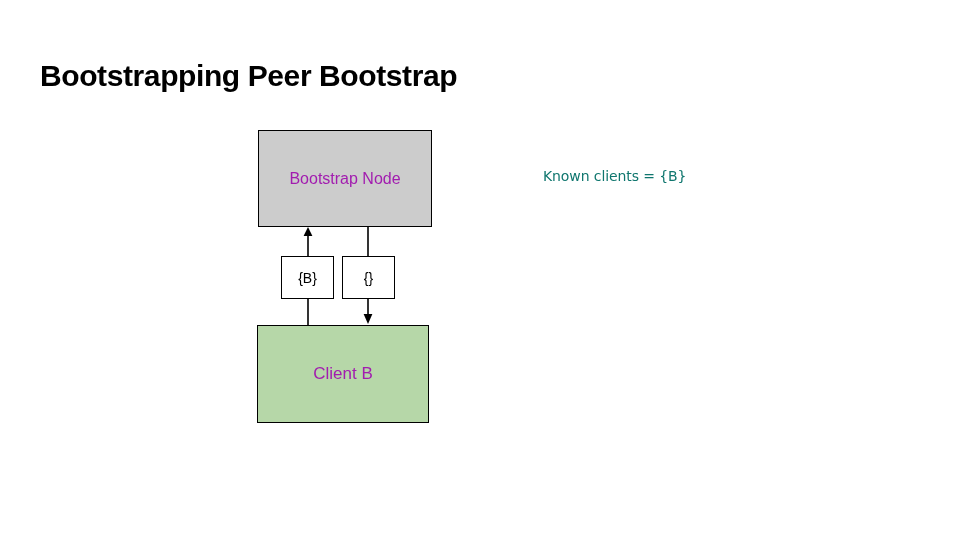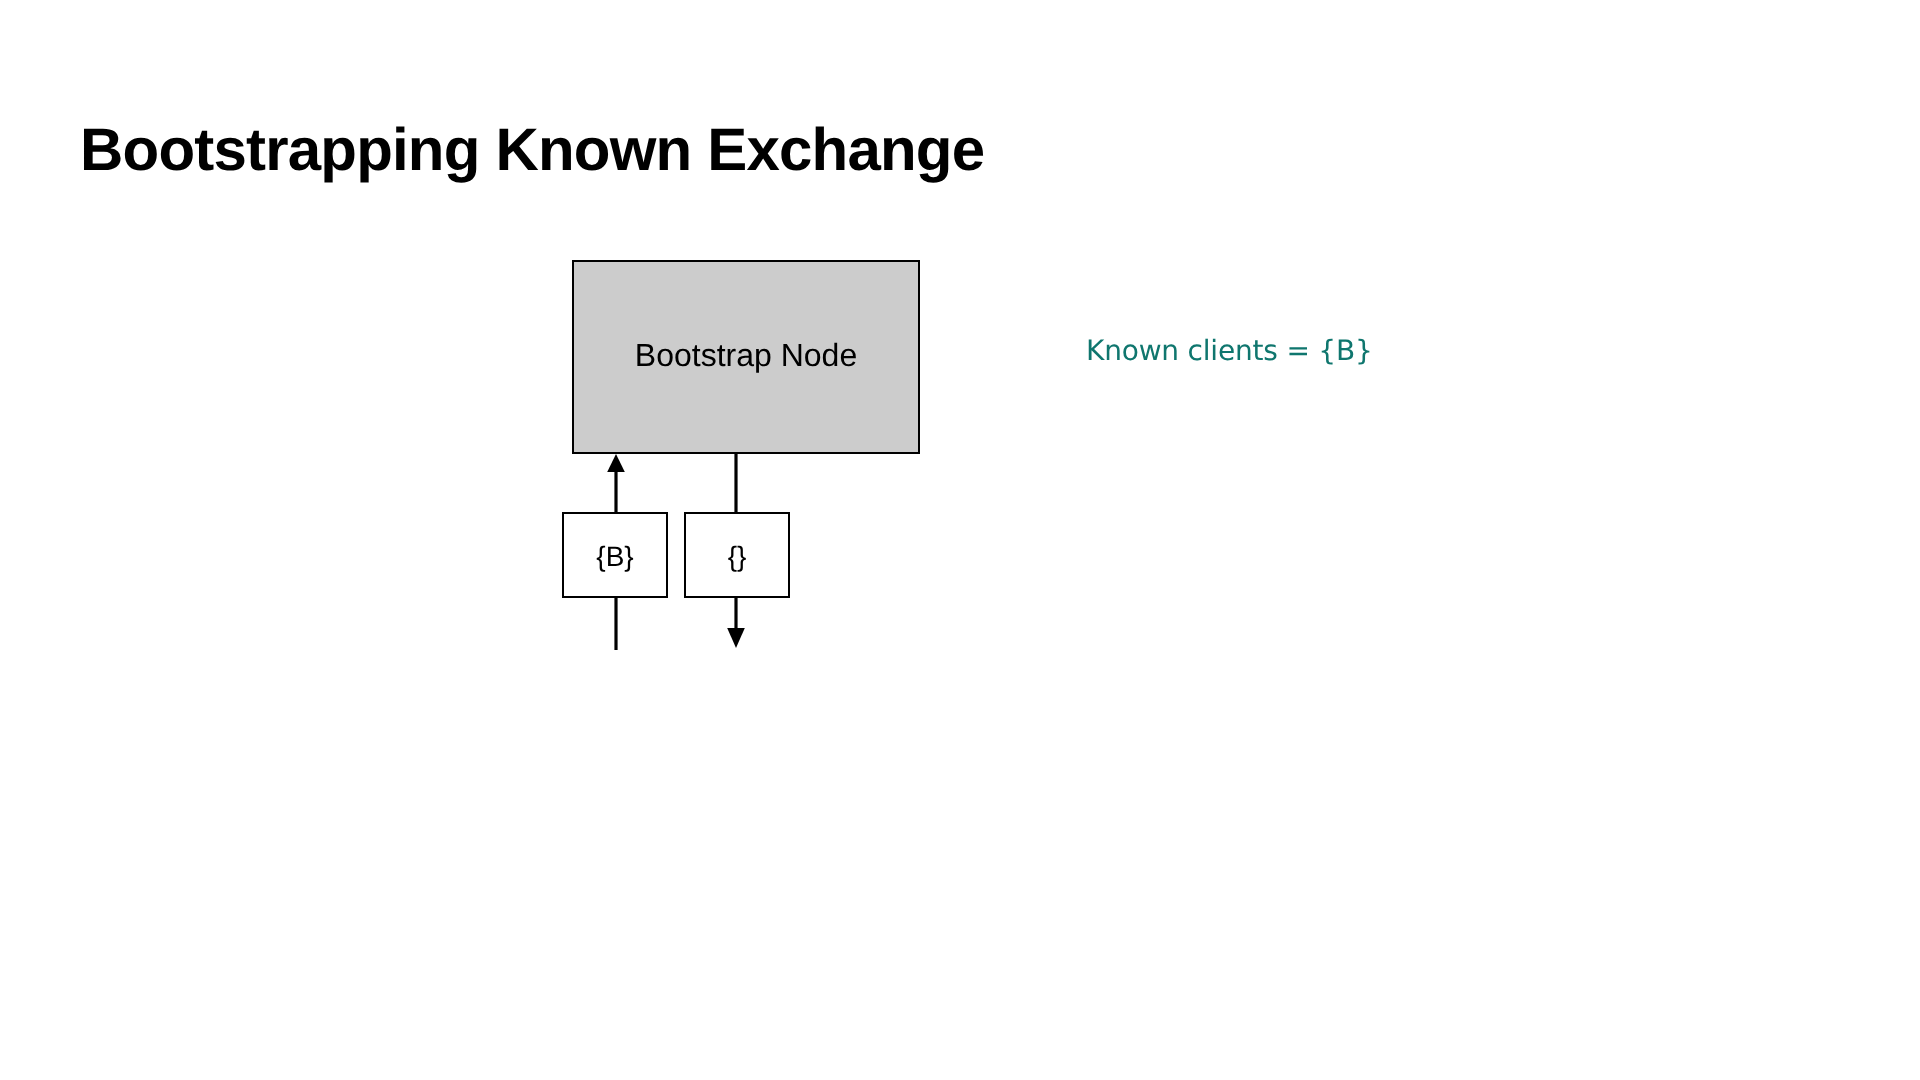--- a/index.html
+++ b/index.html
@@ -57,22 +57,21 @@
   
   .node {
     position: absolute;
     box-sizing: border-box;
     border: 1.6px solid #000000;
     display: flex;
     align-items: center;
     justify-content: center;
     text-align: center;
     font-family: "Liberation Sans", sans-serif;
-    color: #000000;
-    margin-left: 28px;
+    color: #a21caf;
   }
 
   #node-bootstrap {
     left: 258px;
     top: 130px;
     width: 174px;
     height: 97px;
     background: #cccccc;
     font-size: 16px;
   }
@@ -125,21 +124,21 @@
     color: #0f766e;
     white-space: nowrap;
     letter-spacing: -0.1px;
   }
 </style>
 </head>
 <body>
 
 <div id="slide">
 
-  <div id="slide-title">Bootstrapping Known Exchange</div>
+  <div id="slide-title">Bootstrapping Peer Bootstrap</div>
 
   <div id="diagram">
 
     <svg id="edge-layer" width="960" height="540" viewBox="0 0 960 540">
       <defs>
         <marker id="arrow-up" markerWidth="9" markerHeight="9" refX="4.5" refY="8" orient="auto-start-reverse" markerUnits="userSpaceOnUse">
           <path d="M4.5 1 L8 8.5 L1 8.5 Z" fill="#000000"></path>
         </marker>
       </defs>
 
@@ -151,20 +150,23 @@
       <g>
         <line x1="368" y1="227" x2="368" y2="317" stroke="#000000" stroke-width="1.6"></line>
         <path d="M368 324 L363.6 314 L372.4 314 Z" fill="#000000"></path>
       </g>
     </svg>
 
     <div class="node" id="node-bootstrap">
       <span>Bootstrap Node</span>
     </div>
 
+    <div class="node" id="node-client-b">
+      <span>Client B</span>
+    </div>
 
     <div class="edge-label" id="edge-label-up">
       <span>{B}</span>
     </div>
 
     <div class="edge-label" id="edge-label-down">
       <span>{}</span>
     </div>
 
     <div id="annotation-known-clients">Known clients = {B}</div>

